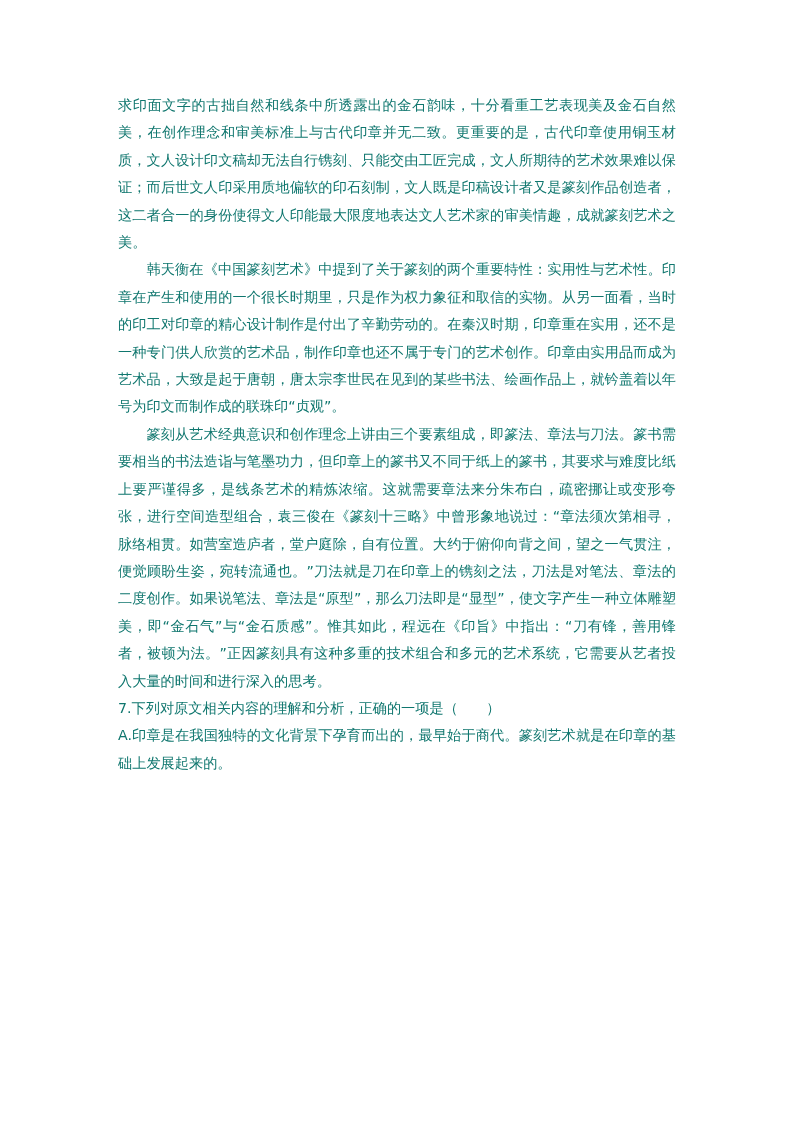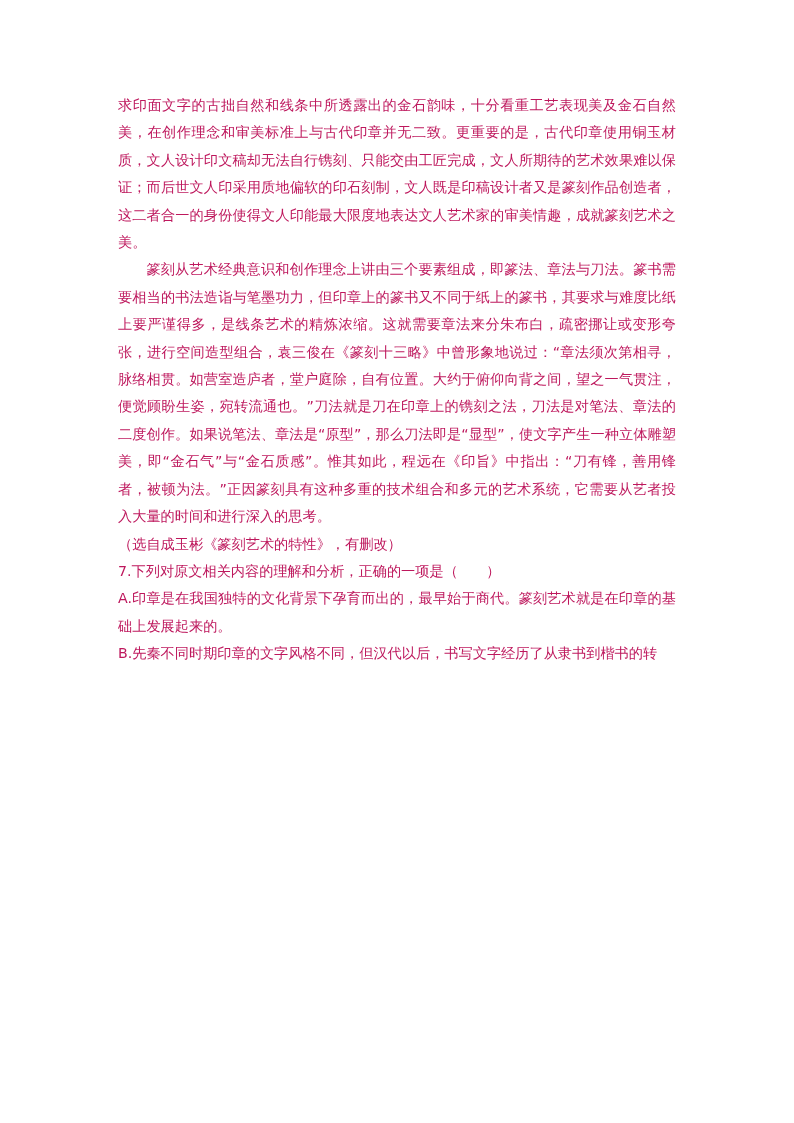--- a/index.html
+++ b/index.html
@@ -8,21 +8,21 @@
     background: #ffffff;
   }
   .page {
     position: relative;
     width: 794px;
     height: 1123px;
     margin: 0 auto;
     background: #ffffff;
     box-sizing: border-box;
     padding: 92px 118px 0 118px;
-    color: #be185d;
+    color: #0f766e;
     font-family: "DejaVu Sans", "Liberation Sans", sans-serif;
     font-size: 14.2px;
     line-height: 27.4px;
     overflow: hidden;
   }
   .page p {
     margin: 0;
     padding: 0;
     text-align: justify;
     text-justify: inter-ideograph;
@@ -38,24 +38,23 @@
 </head>
 <body>
 
 <div class="page">
 
   <p>求印面文字的古拙自然和线条中所透露出的金石韵味，十分看重工艺表现美及金石自然美，在创作理念和审美标准上与古代印章并无二致。更重要的是，古代印章使用铜玉材质，文人设计印文稿却无法自行镌刻、只能交由工匠完成，文人所期待的艺术效果难以保证；而后世文人印采用质地偏软的印石刻制，文人既是印稿设计者又是篆刻作品创造者，这二者合一的身份使得文人印能最大限度地表达文人艺术家的审美情趣，成就篆刻艺术之美。</p>
 
 
 
 
+  <p class="indent">韩天衡在《中国篆刻艺术》中提到了关于篆刻的两个重要特性：实用性与艺术性。印章在产生和使用的一个很长时期里，只是作为权力象征和取信的实物。从另一面看，当时的印工对印章的精心设计制作是付出了辛勤劳动的。在秦汉时期，印章重在实用，还不是一种专门供人欣赏的艺术品，制作印章也还不属于专门的艺术创作。印章由实用品而成为艺术品，大致是起于唐朝，唐太宗李世民在见到的某些书法、绘画作品上，就钤盖着以年号为印文而制作成的联珠印“贞观”。</p>
 
   <p class="indent">篆刻从艺术经典意识和创作理念上讲由三个要素组成，即篆法、章法与刀法。篆书需要相当的书法造诣与笔墨功力，但印章上的篆书又不同于纸上的篆书，其要求与难度比纸上要严谨得多，是线条艺术的精炼浓缩。这就需要章法来分朱布白，疏密挪让或变形夸张，进行空间造型组合，袁三俊在《篆刻十三略》中曾形象地说过：“章法须次第相寻，脉络相贯。如营室造庐者，堂户庭除，自有位置。大约于俯仰向背之间，望之一气贯注，便觉顾盼生姿，宛转流通也。”刀法就是刀在印章上的镌刻之法，刀法是对笔法、章法的二度创作。如果说笔法、章法是“原型”，那么刀法即是“显型”，使文字产生一种立体雕塑美，即“金石气”与“金石质感”。惟其如此，程远在《印旨》中指出：“刀有锋，善用锋者，被顿为法。”正因篆刻具有这种多重的技术组合和多元的艺术系统，它需要从艺者投入大量的时间和进行深入的思考。</p>
 
-  <p class="attribution">（选自成玉彬《篆刻艺术的特性》，有删改）</p>
 
   <p>7.下列对原文相关内容的理解和分析，正确的一项是（　　）</p>
 
   <p>A.印章是在我国独特的文化背景下孕育而出的，最早始于商代。篆刻艺术就是在印章的基础上发展起来的。</p>
 
-  <p>B.先秦不同时期印章的文字风格不同，但汉代以后，书写文字经历了从隶书到楷书的转</p>
 
 </div>
 
 </body></html>

